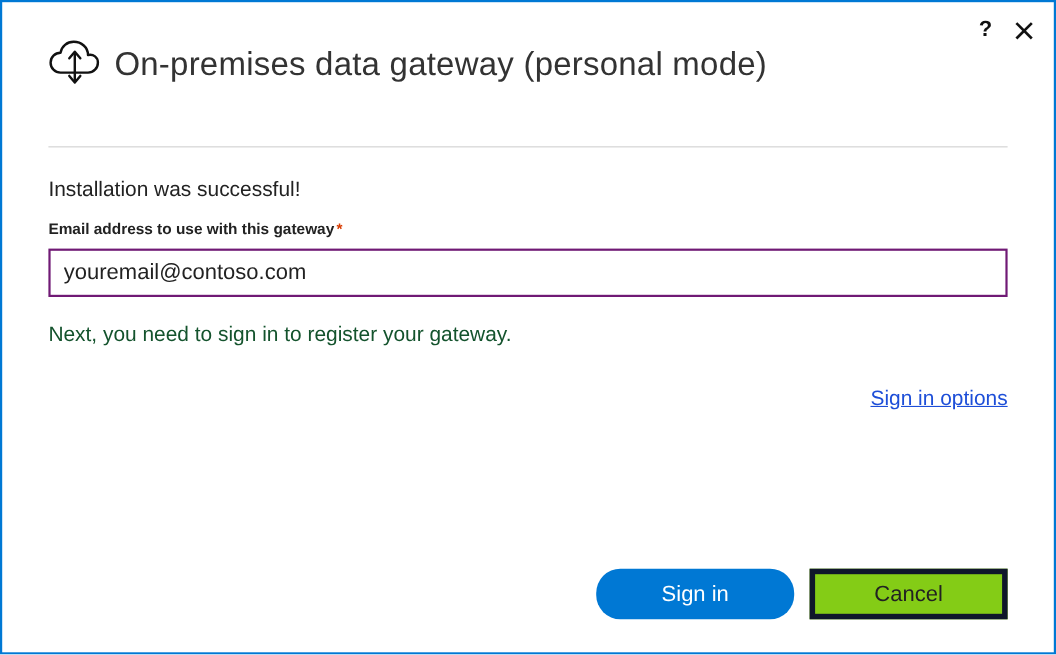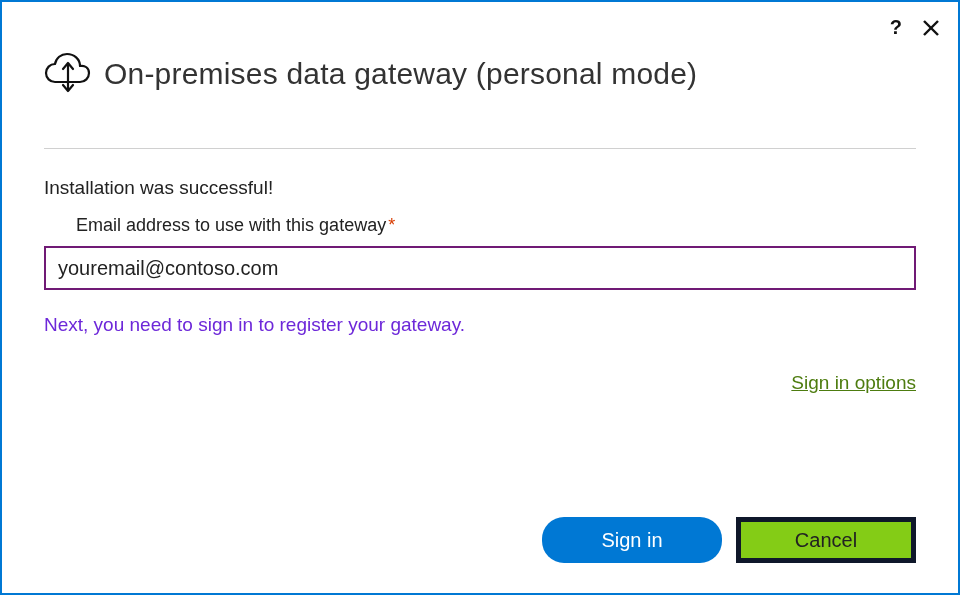--- a/index.html
+++ b/index.html
@@ -42,21 +42,21 @@
       align-items: center;
       justify-content: center;
     }
     .close-icon svg {
       width: 18px;
       height: 18px;
     }
     .header {
       display: flex;
       align-items: center;
-      padding: 46px 42px 0 42px;
+      padding: 30px 42px 0 42px;
       gap: 12px;
     }
     .cloud-icon svg {
       width: 48px;
       height: 48px;
     }
     .title {
       font-size: 30px;
       font-weight: 300;
       color: #333333;
@@ -70,52 +70,51 @@
     .content {
       padding: 28px 42px 0 42px;
     }
     .status-text {
       font-size: 19px;
       color: #222;
       font-weight: 400;
       margin-bottom: 16px;
     }
     .field-label {
-      font-size: 18px;
+      font-size: 14px;
       color: #222;
-      font-weight: 400;
+      font-weight: 700;
       margin-bottom: 10px;
-      margin-left: 32px;
     }
     .field-label .required {
       color: #d83b01;
       margin-left: 2px;
     }
     .email-input {
       width: 100%;
       height: 44px;
       border: 2px solid #701a75;
       padding: 0 12px;
       font-size: 20px;
       font-family: inherit;
       color: #222;
       outline: none;
     }
     .instruction {
       font-size: 19px;
-      color: #6d28d9;
+      color: #14532d;
       margin-top: 24px;
     }
     .link-row {
       text-align: right;
       margin-top: 36px;
       padding-right: 0;
     }
     .signin-options-link {
-      color: #4d7c0f;
+      color: #1d4ed8;
       font-size: 19px;
       text-decoration: underline;
       cursor: pointer;
     }
     .button-row {
       position: absolute;
       bottom: 30px;
       right: 42px;
       display: flex;
       gap: 14px;

